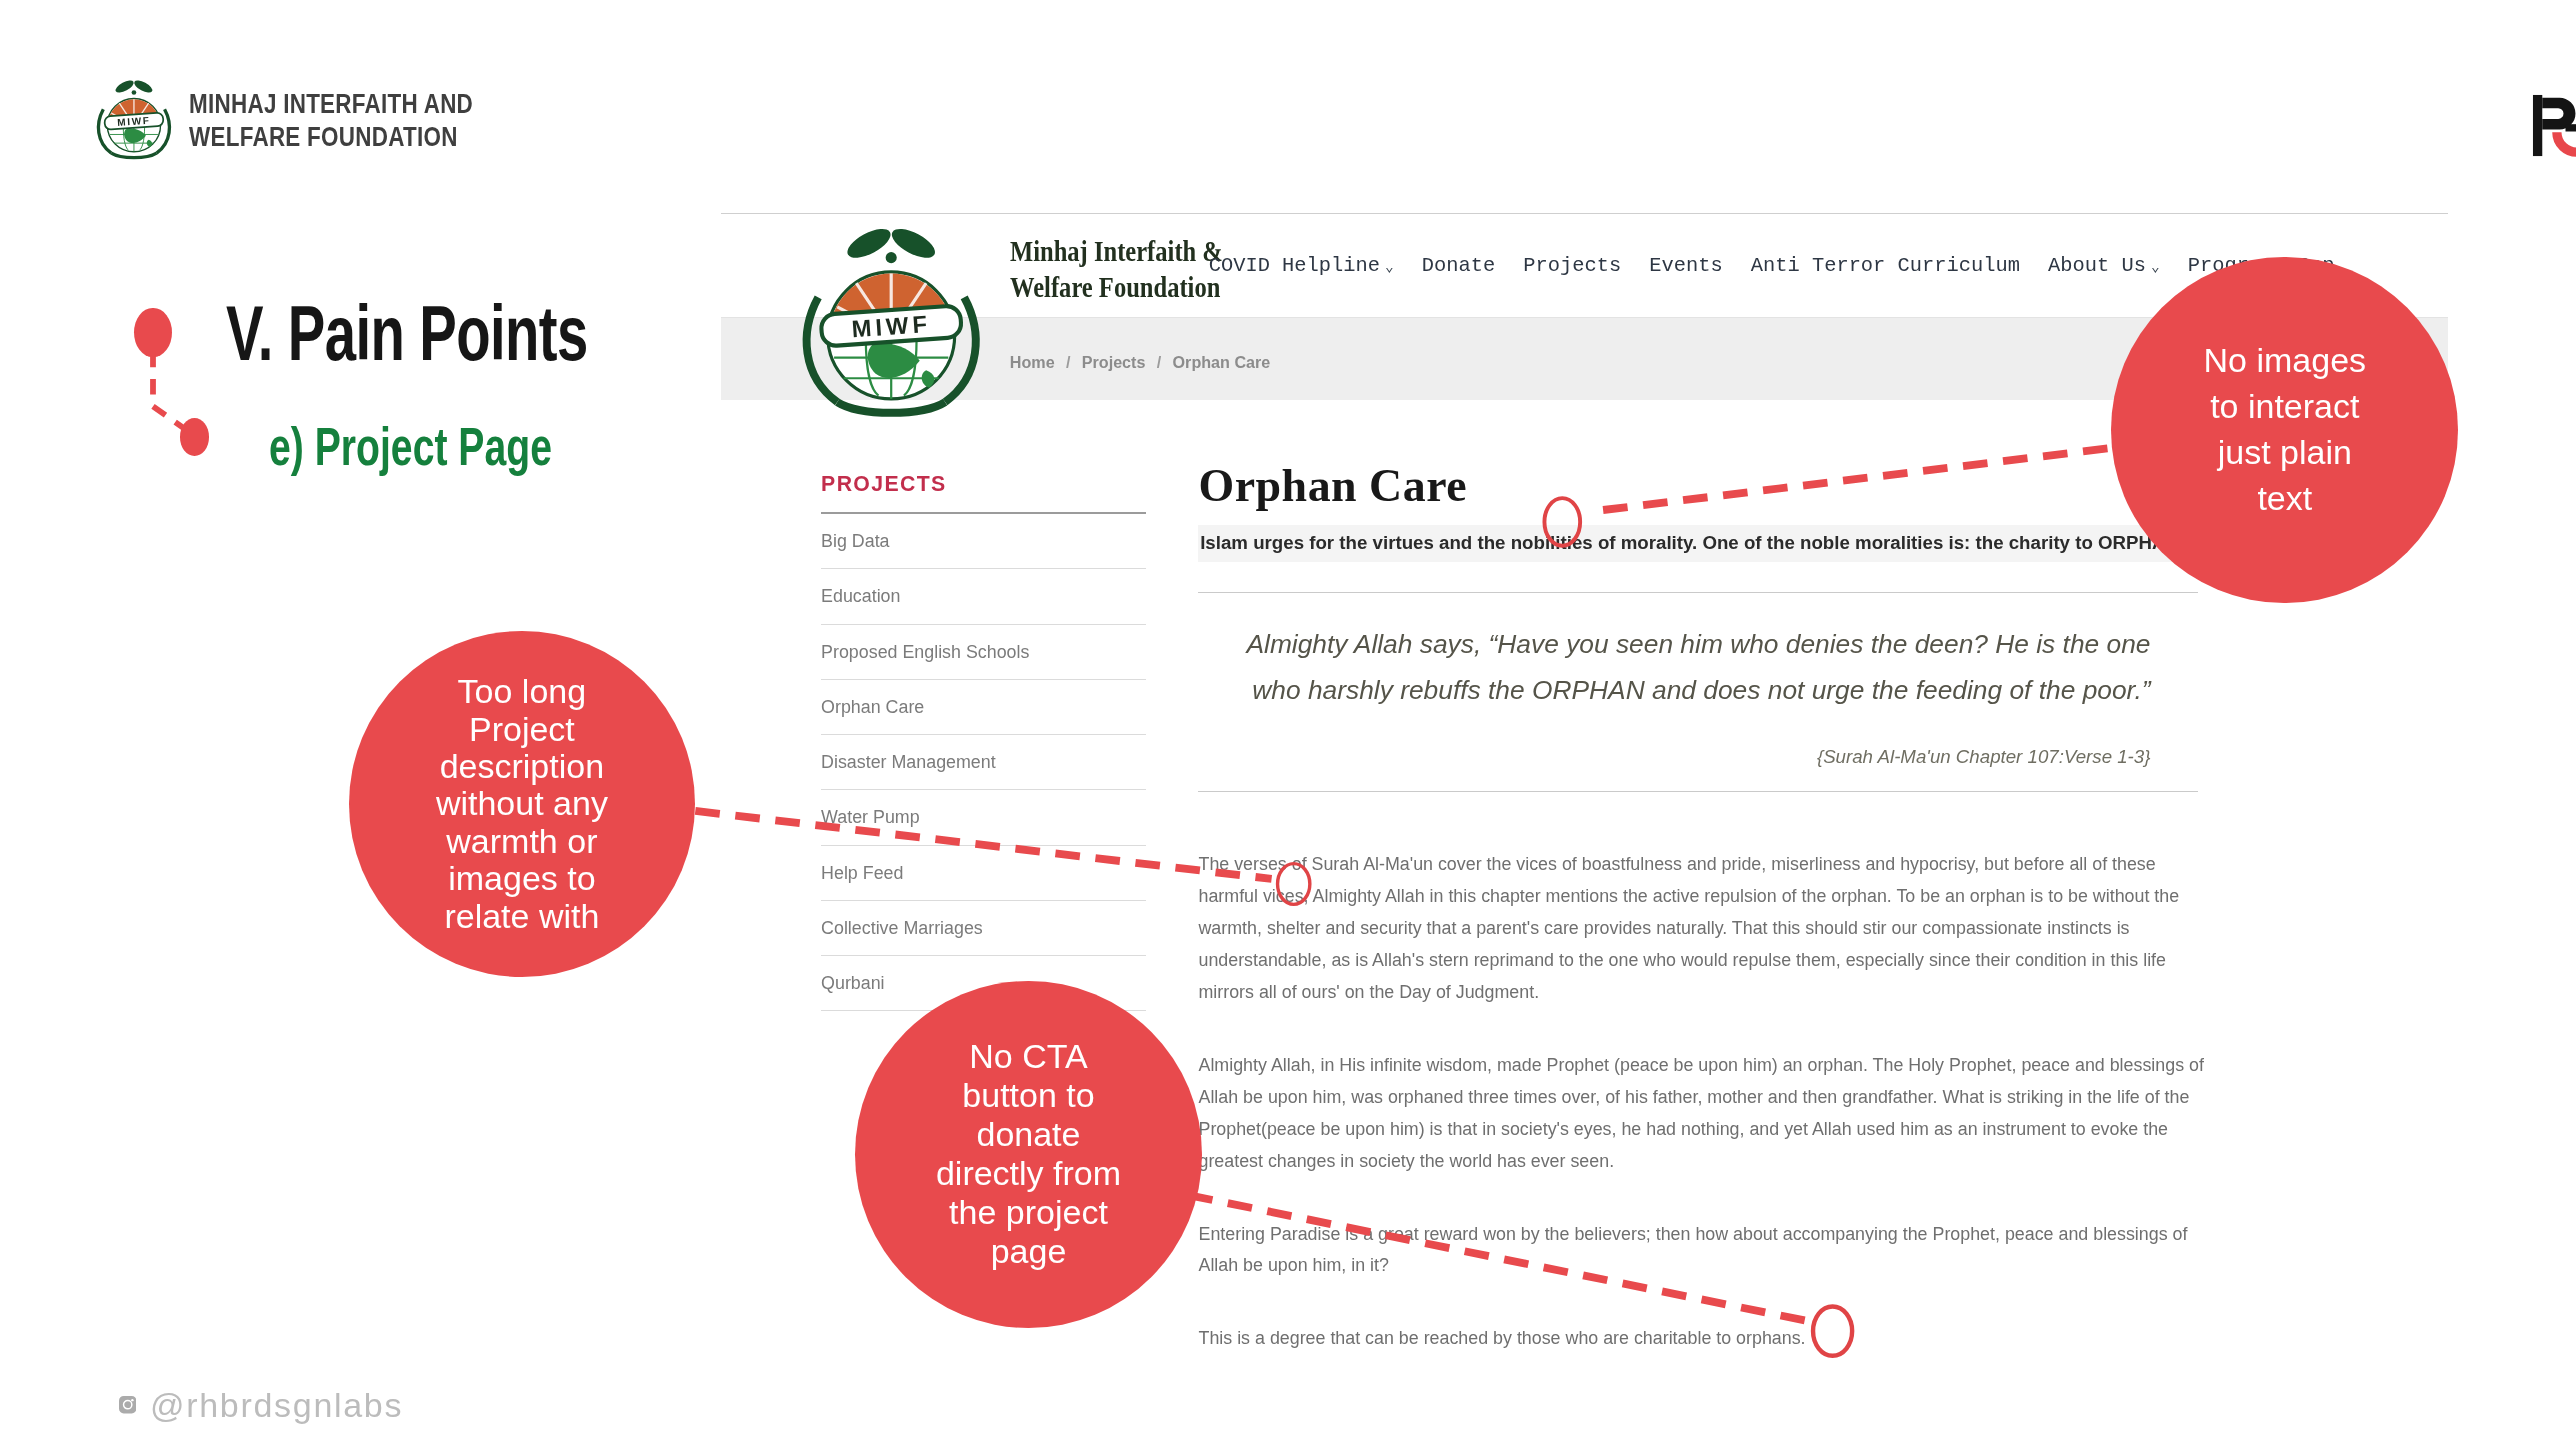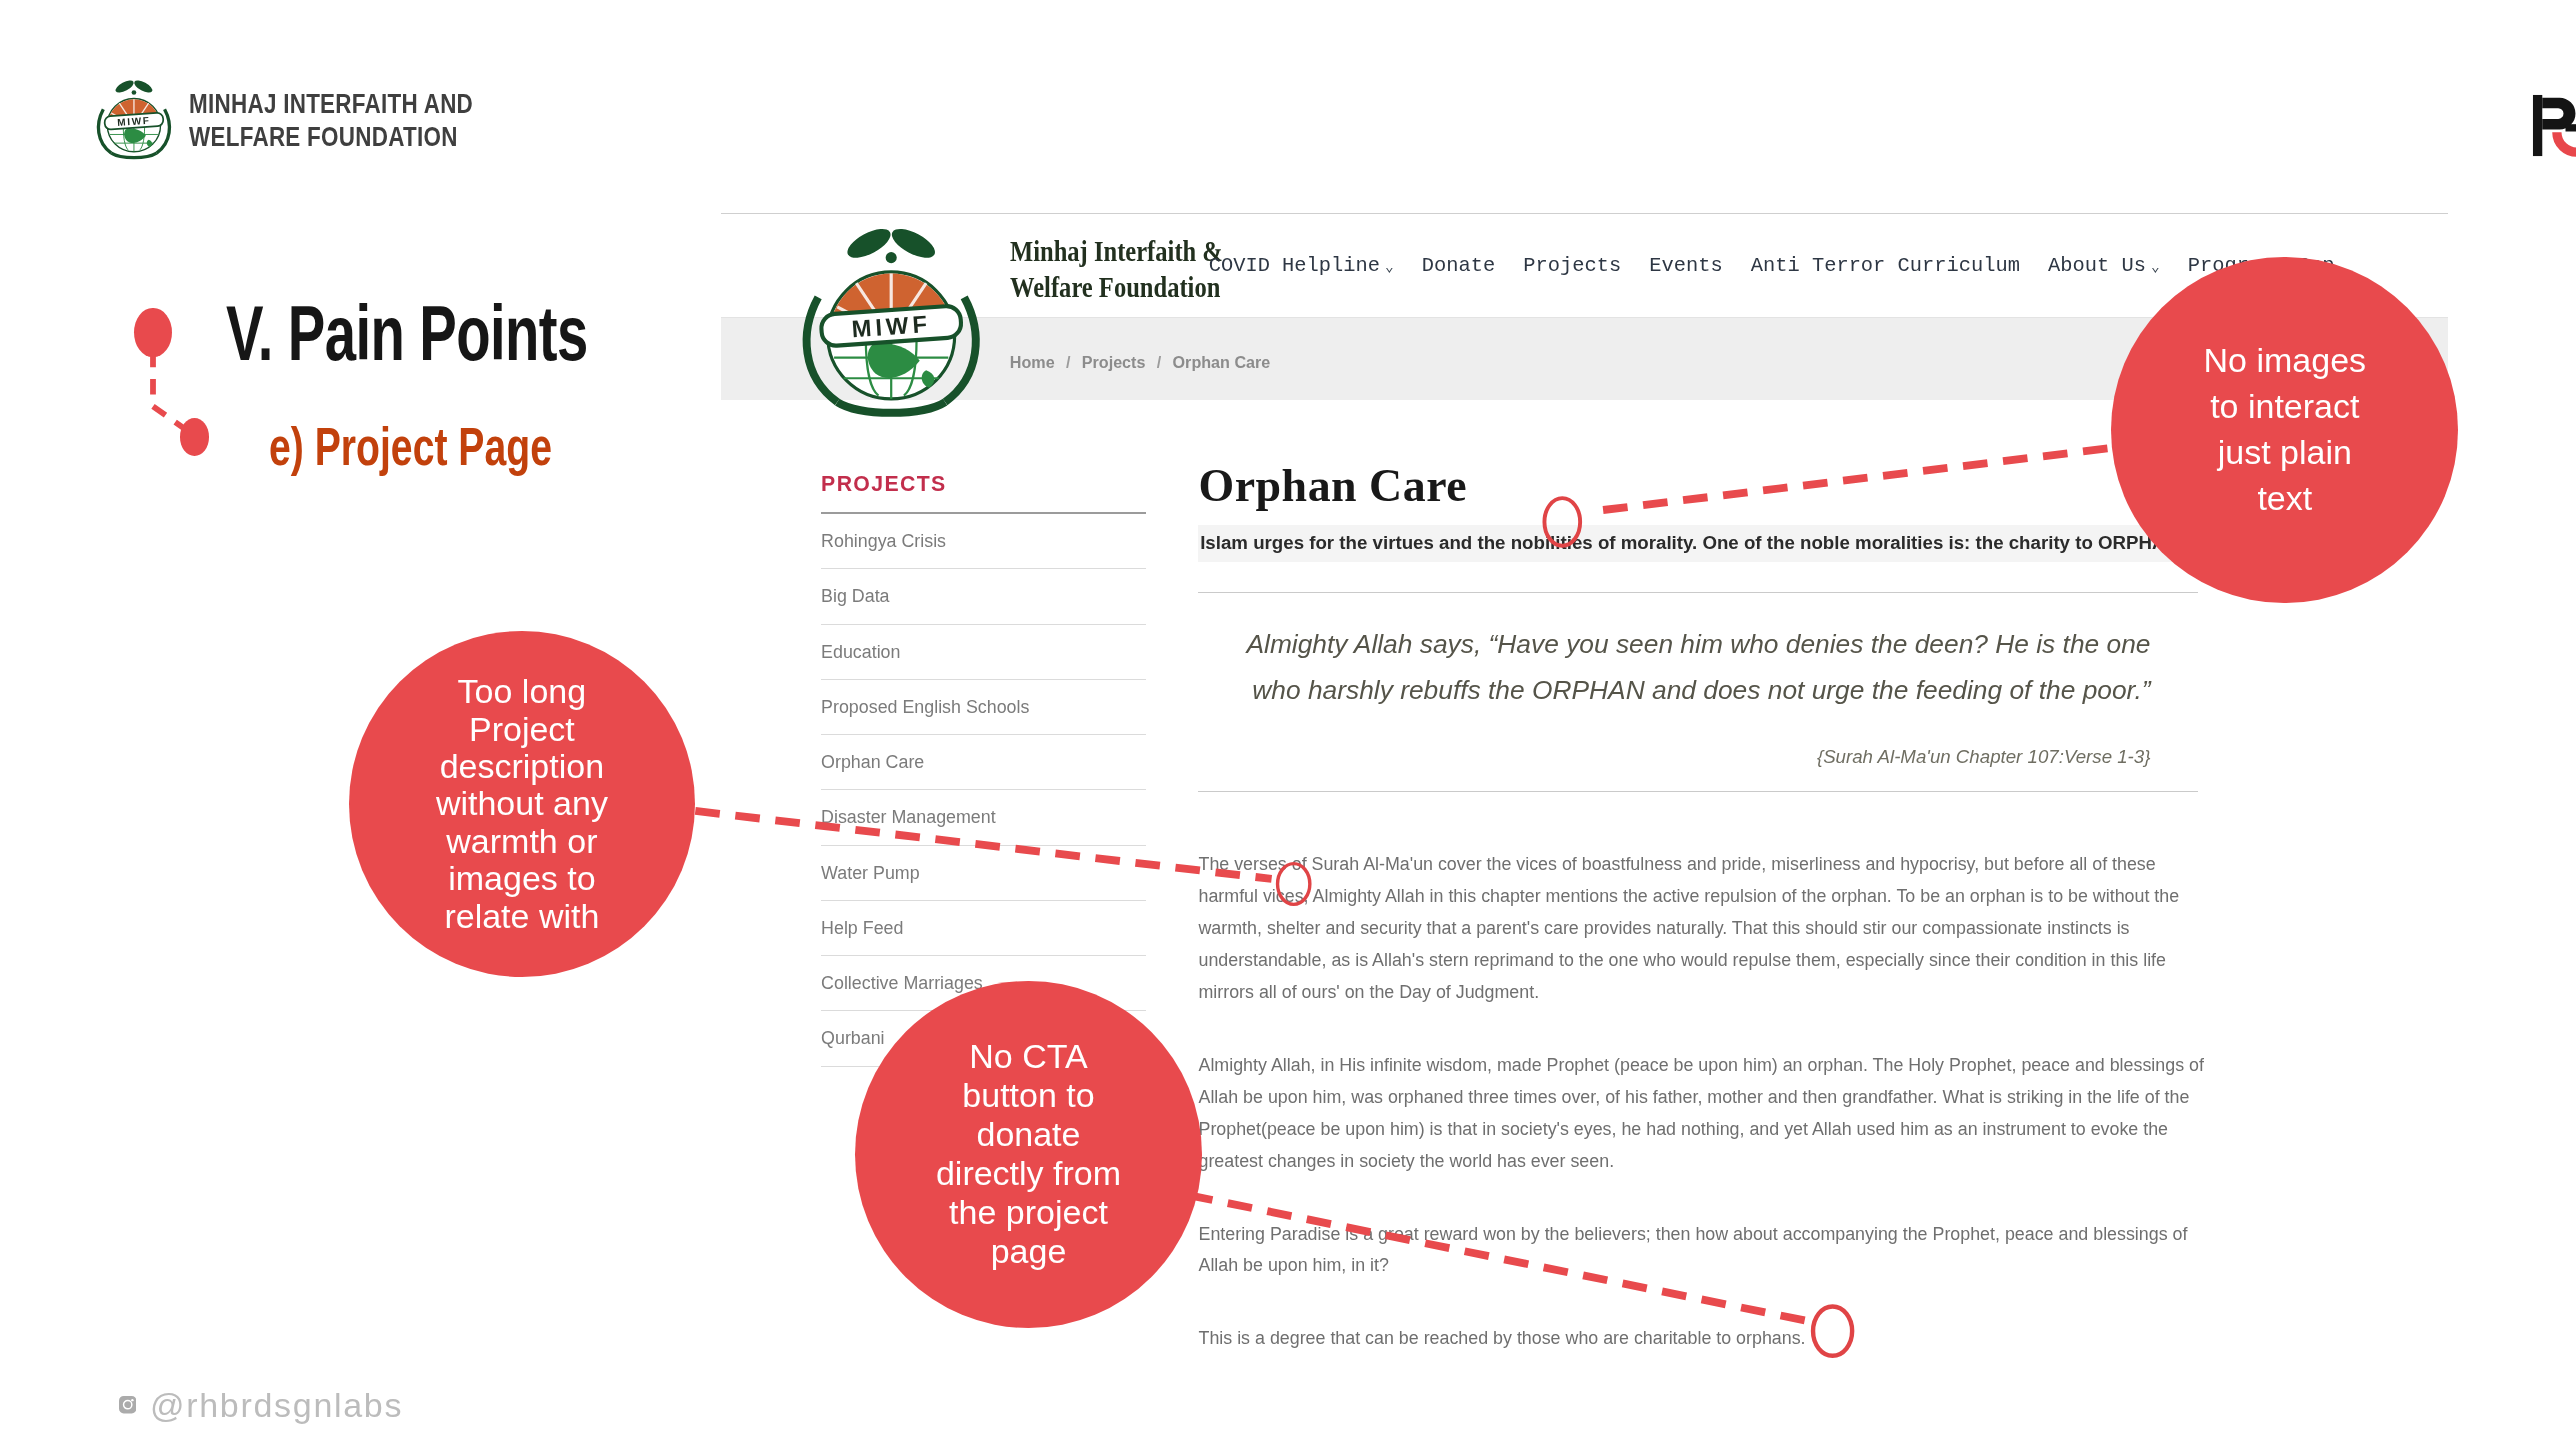--- a/index.html
+++ b/index.html
@@ -15,21 +15,21 @@
   .brand-logo { left: 55rem; top: 46rem; width: 47rem; height: 50rem; }
   .brand-text { left: 111rem; top: 51rem; font-size: 16.5rem; font-weight: bold;
     color: #3f3f3f; line-height: 19.5rem; letter-spacing: .2rem; }
   .brand-text .condensed { transform: scaleX(.8); }
   .pi-logo { left: 1485rem; top: 51rem; width: 50rem; height: 50rem; }
 
   .big-dot  { left: 79rem;  top: 181rem; width: 22rem; height: 29rem; border-radius: 50%; background: #e84a4d; }
   .small-dot{ left: 106rem; top: 246rem; width: 17rem; height: 22rem; border-radius: 50%; background: #e84a4d; }
   .h1 { left: 133rem; top: 173rem; font-size: 46rem; font-weight: bold; color: #161616; line-height: 1; }
   .h1 .condensed { letter-spacing: -0.5rem; }
-  .h2 { left: 158rem; top: 247rem; font-size: 32rem; font-weight: bold; color: #c2410c; line-height: 1; }
+  .h2 { left: 158rem; top: 247rem; font-size: 32rem; font-weight: bold; color: #15803d; line-height: 1; }
 
   .ig { left: 70rem; top: 815rem; display: flex; align-items: center; gap: 8rem; }
   .ig-handle { font-size: 20rem; color: #bcbcbc; letter-spacing: 1rem; }
 
   
   .site { left: 424rem; top: 125rem; width: 1016rem; height: 668rem; background: #fff;
     border-top: 1rem solid #cfcfcf; overflow: hidden; z-index: 1; }
   .band { position: absolute; left: 0; top: 61rem; width: 1016rem; height: 49rem;
     background: #eeeeee; border-top: 1rem solid #e3e3e3; }
   .emblem { position: absolute; left: 44rem; top: 6rem; width: 112rem; height: 118rem; }
@@ -174,21 +174,20 @@
     <span>Home</span>
     <span class="sep">/</span>
     <span>Projects</span>
     <span class="sep">/</span>
     <span>Orphan Care</span>
   </div>
 
   <aside class="sidebar">
     <div class="sb-title">PROJECTS</div>
     <ul class="sb-list">
-      <li>Rohingya Crisis</li>
       <li>Big Data</li>
       <li>Education</li>
       <li>Proposed English Schools</li>
       <li>Orphan Care</li>
       <li>Disaster Management</li>
       <li>Water Pump</li>
       <li>Help Feed</li>
       <li>Collective Marriages</li>
       <li>Qurbani</li>
     </ul>

